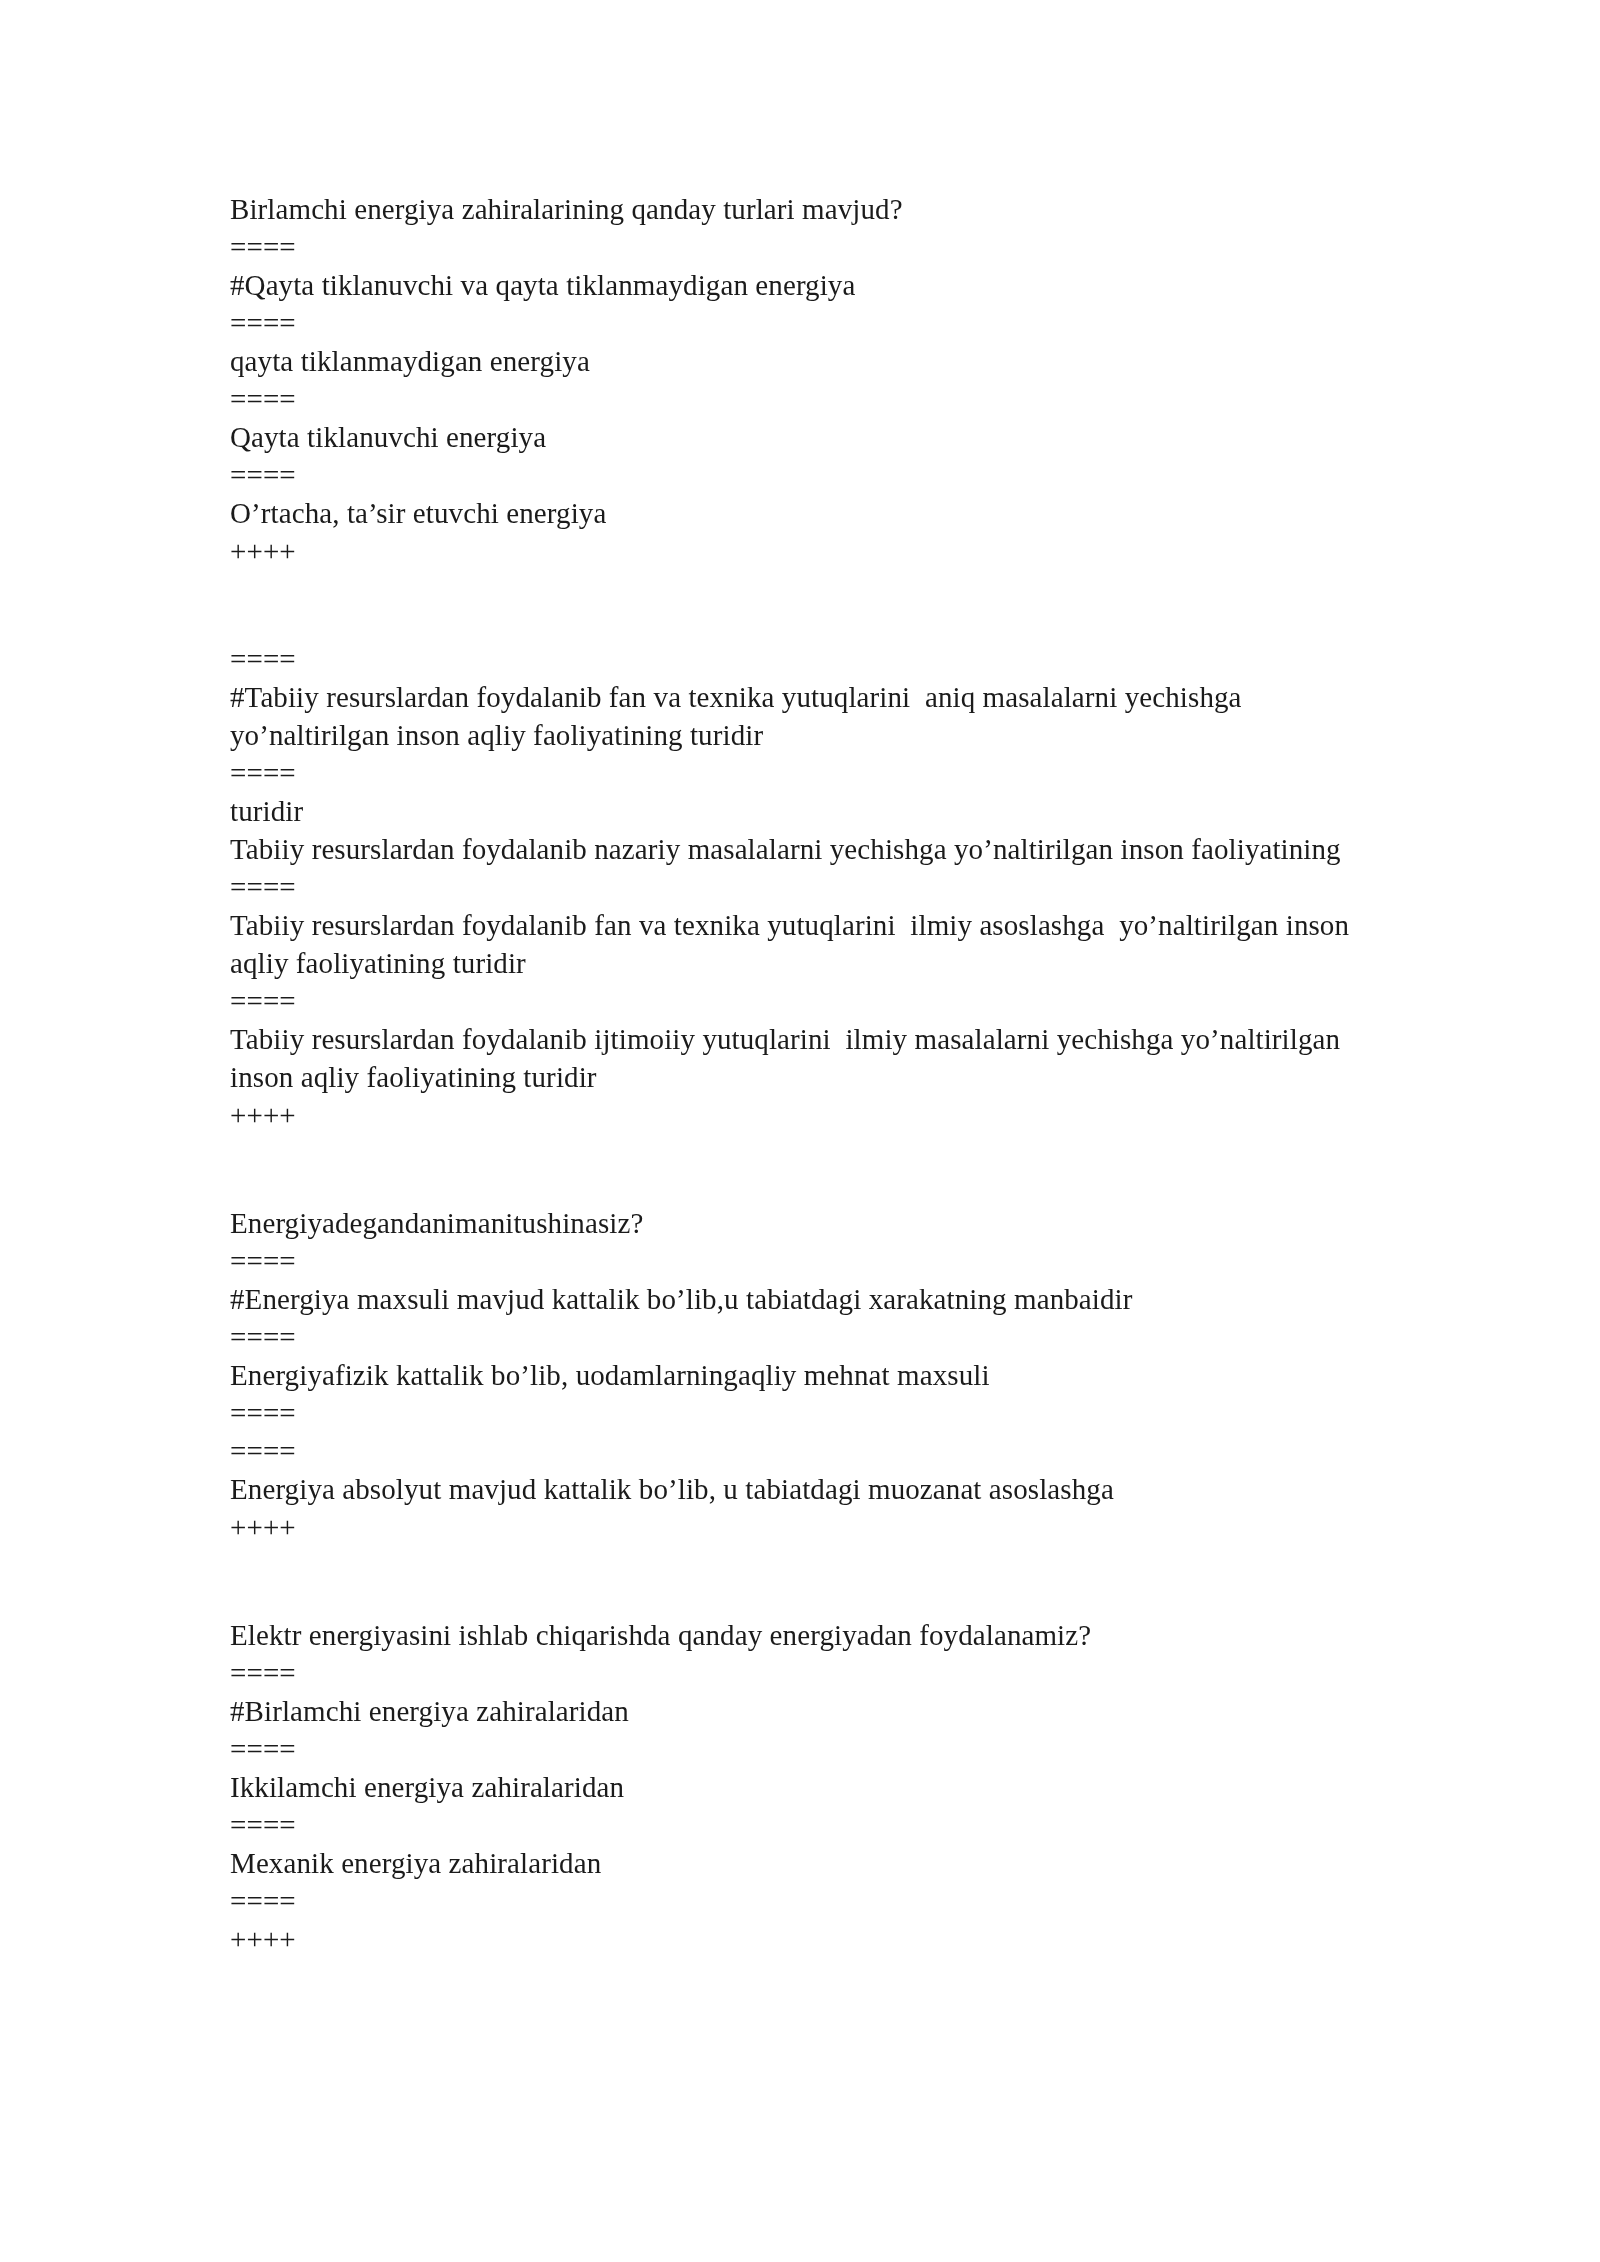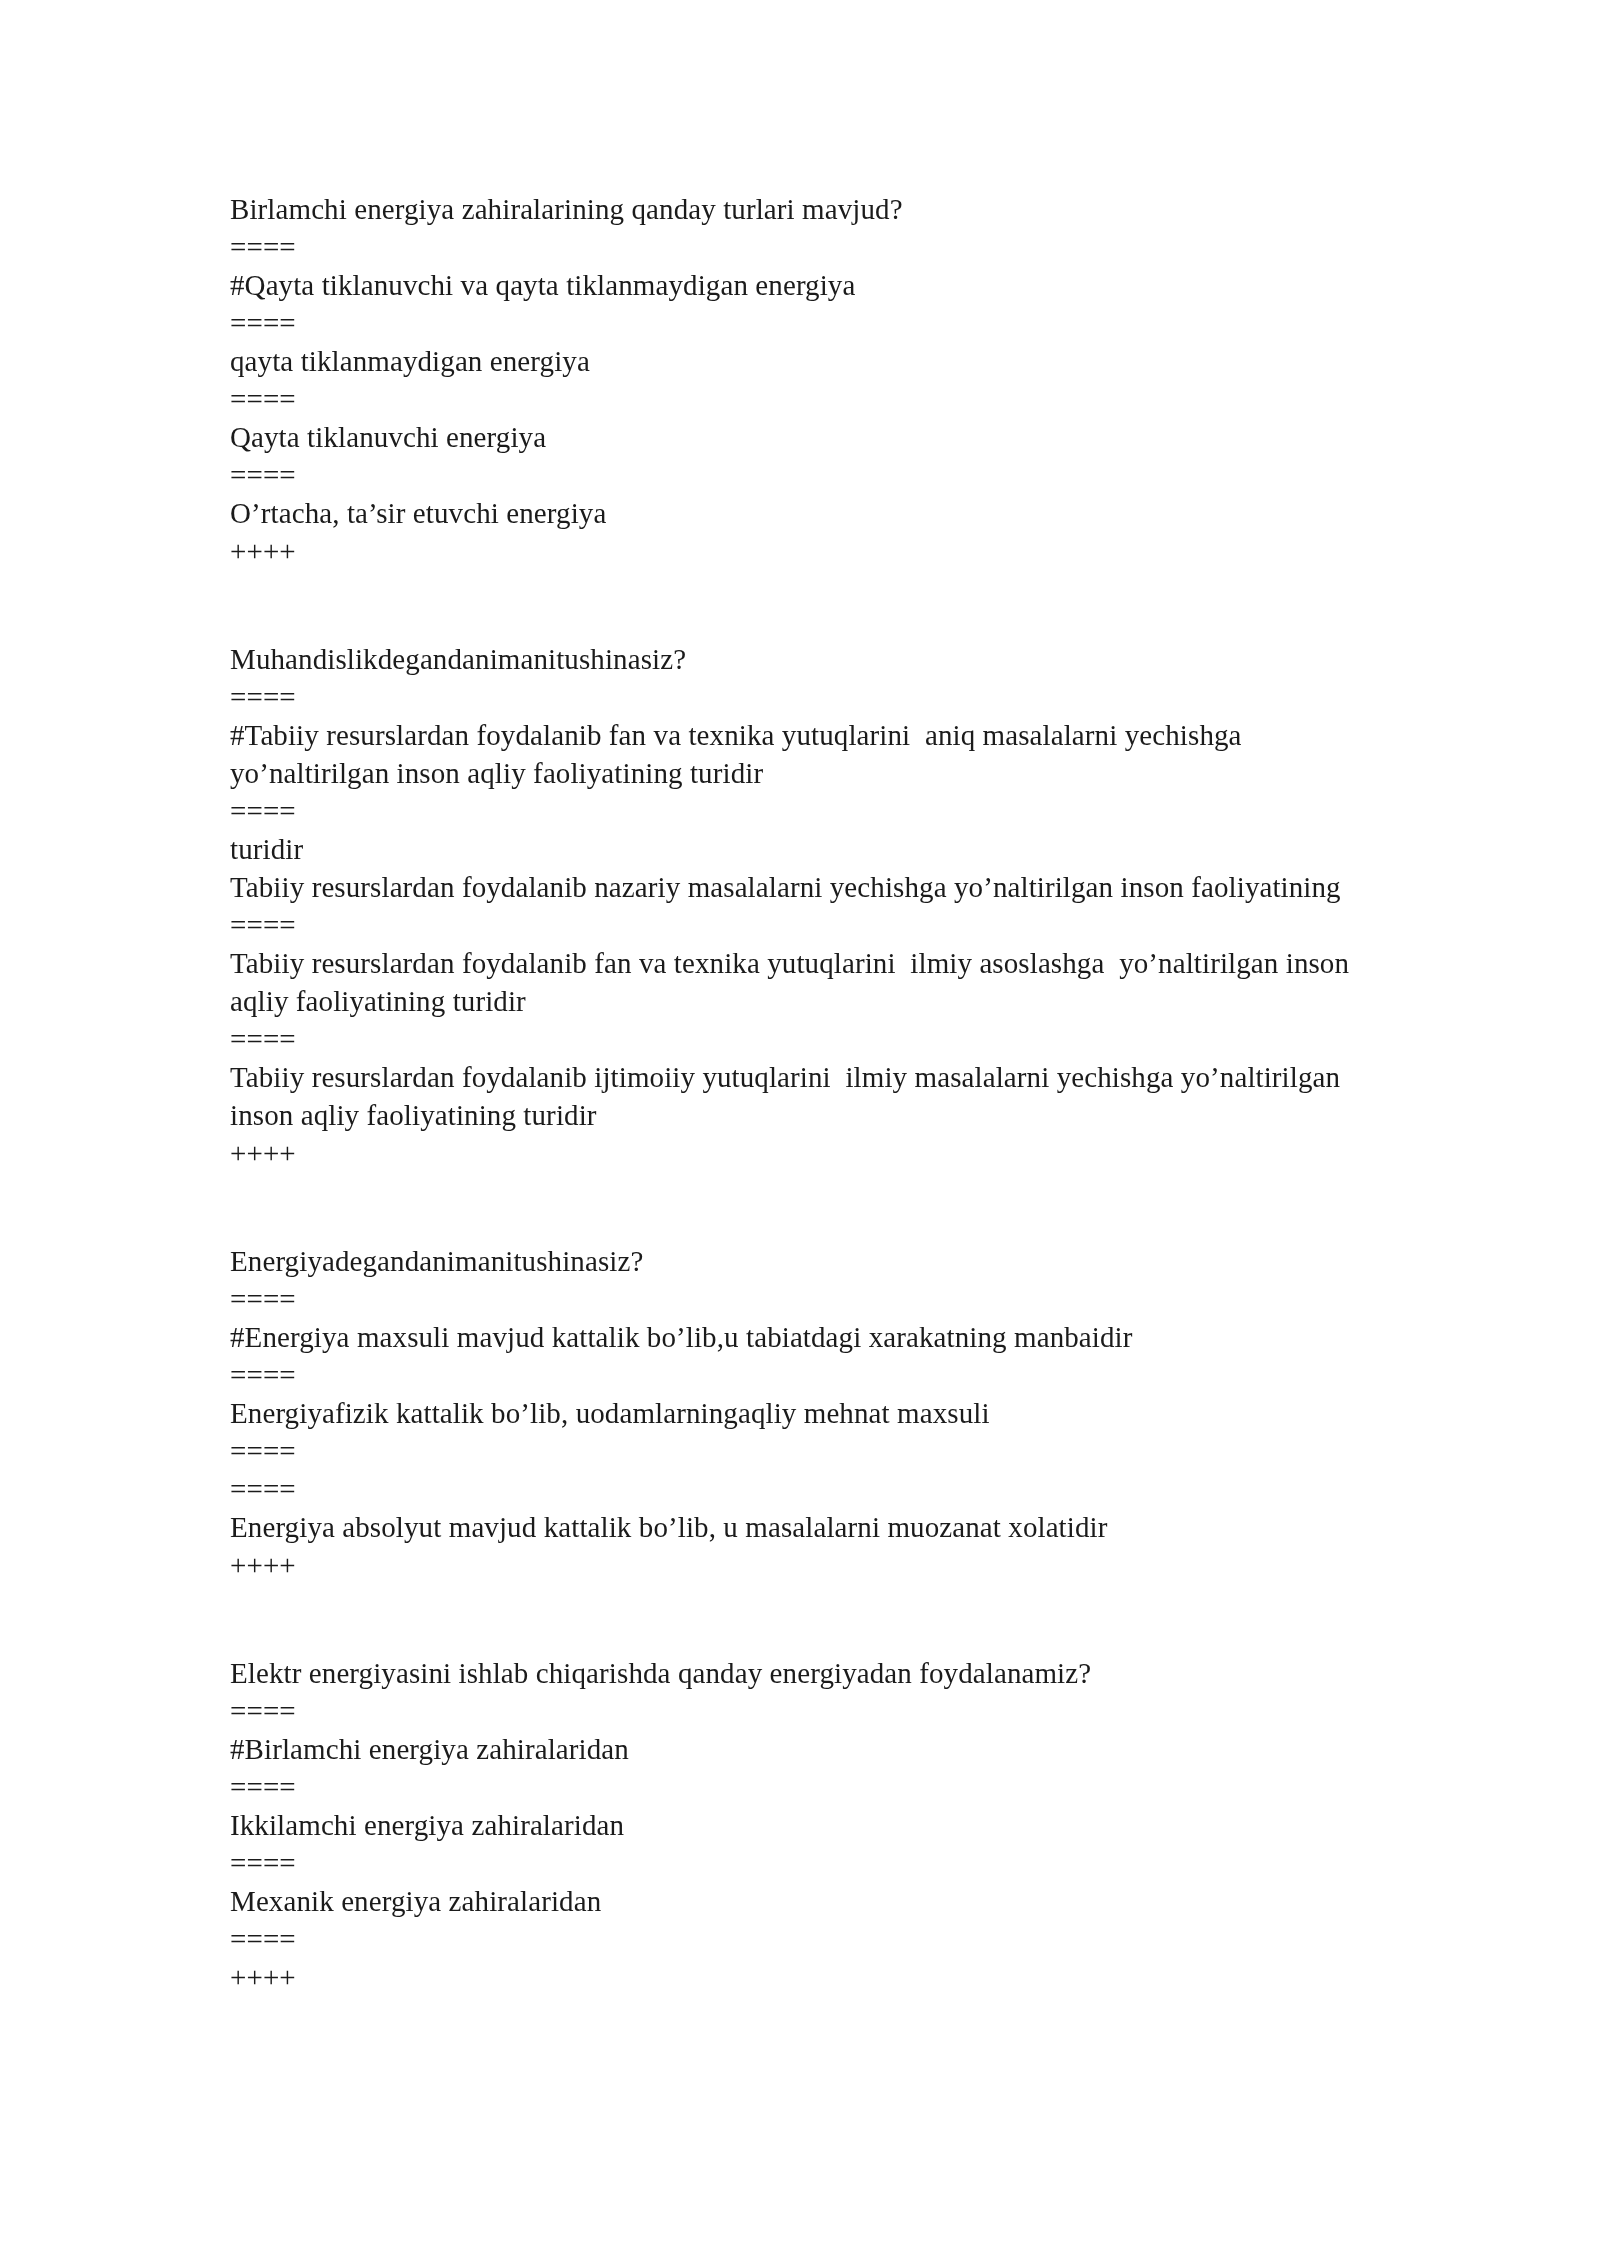--- a/index.html
+++ b/index.html
@@ -40,21 +40,20 @@
         <div class="line">#Qayta tiklanuvchi va qayta tiklanmaydigan energiya</div>
         <div class="line">====</div>
         <div class="line">qayta tiklanmaydigan energiya</div>
         <div class="line">====</div>
         <div class="line">Qayta tiklanuvchi energiya</div>
         <div class="line">====</div>
         <div class="line">O’rtacha, ta’sir etuvchi energiya</div>
         <div class="line">++++</div>
       </div>
       <div class="qblock">
-        <div class="line">Muhandislikdegandanimanitushinasiz?</div>
         <div class="line">====</div>
         <div class="line">#Tabiiy resurslardan foydalanib fan va texnika yutuqlarini  aniq masalalarni yechishga</div>
         <div class="line">yo’naltirilgan inson aqliy faoliyatining turidir</div>
         <div class="line">====</div>
         <div class="line">turidir</div>
         <div class="line">Tabiiy resurslardan foydalanib nazariy masalalarni yechishga yo’naltirilgan inson faoliyatining</div>
         <div class="line">====</div>
         <div class="line">Tabiiy resurslardan foydalanib fan va texnika yutuqlarini  ilmiy asoslashga  yo’naltirilgan inson</div>
         <div class="line">aqliy faoliyatining turidir</div>
         <div class="line">====</div>
@@ -63,21 +62,21 @@
         <div class="line">++++</div>
       </div>
       <div class="qblock">
         <div class="line">Energiyadegandanimanitushinasiz?</div>
         <div class="line">====</div>
         <div class="line">#Energiya maxsuli mavjud kattalik bo’lib,u tabiatdagi xarakatning manbaidir</div>
         <div class="line">====</div>
         <div class="line">Energiyafizik kattalik bo’lib, uodamlarningaqliy mehnat maxsuli</div>
         <div class="line">====</div>
         <div class="line">====</div>
-        <div class="line">Energiya absolyut mavjud kattalik bo’lib, u masalalarni muozanat xolatidir</div>
+        <div class="line">Energiya absolyut mavjud kattalik bo’lib, u tabiatdagi muozanat asoslashga</div>
         <div class="line">++++</div>
       </div>
       <div class="qblock">
         <div class="line">Elektr energiyasini ishlab chiqarishda qanday energiyadan foydalanamiz?</div>
         <div class="line">====</div>
         <div class="line">#Birlamchi energiya zahiralaridan</div>
         <div class="line">====</div>
         <div class="line">Ikkilamchi energiya zahiralaridan</div>
         <div class="line">====</div>
         <div class="line">Mexanik energiya zahiralaridan</div>

